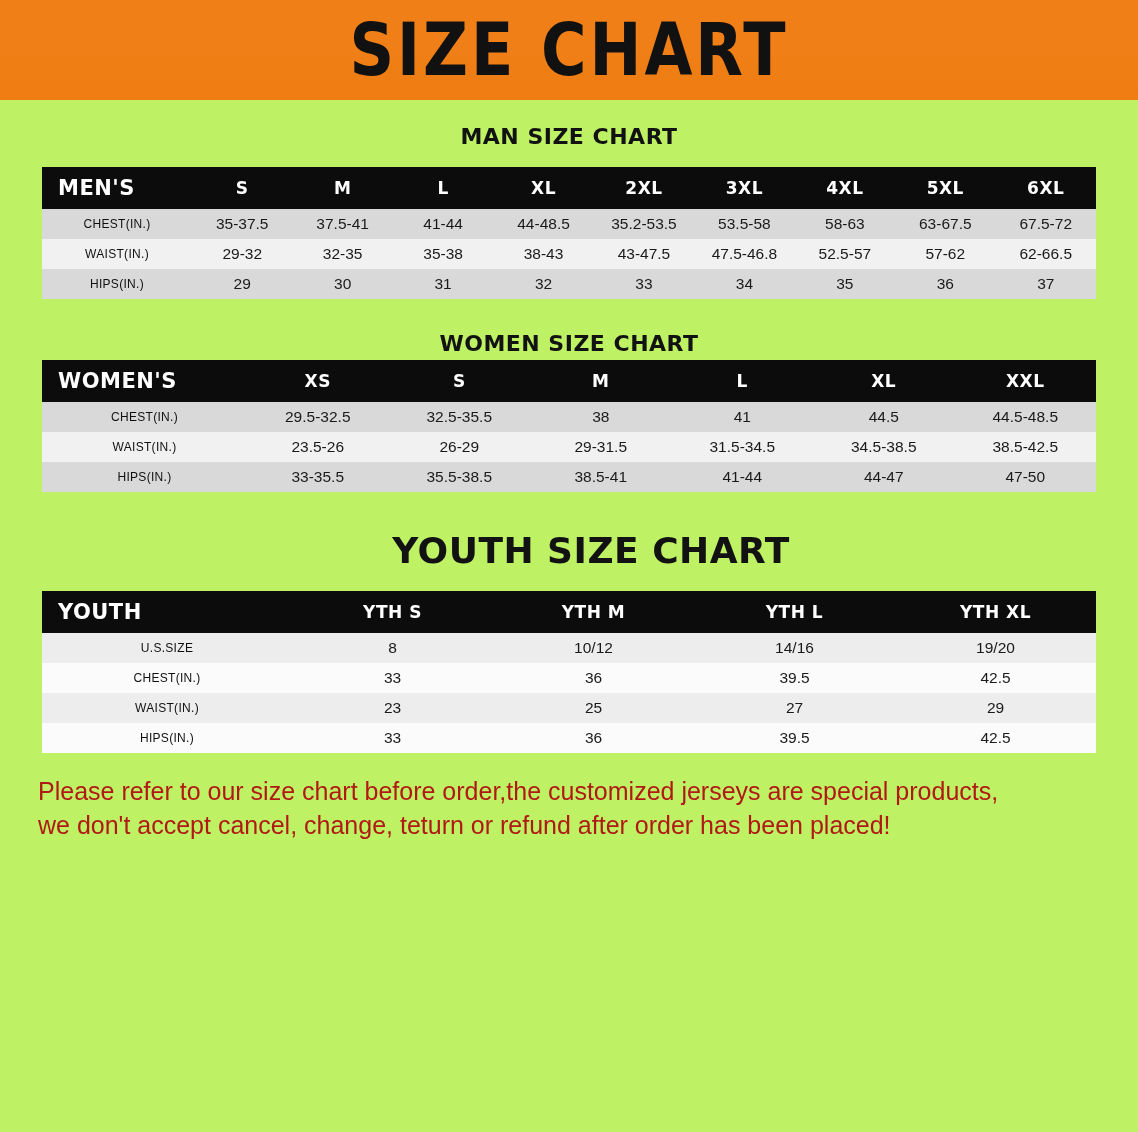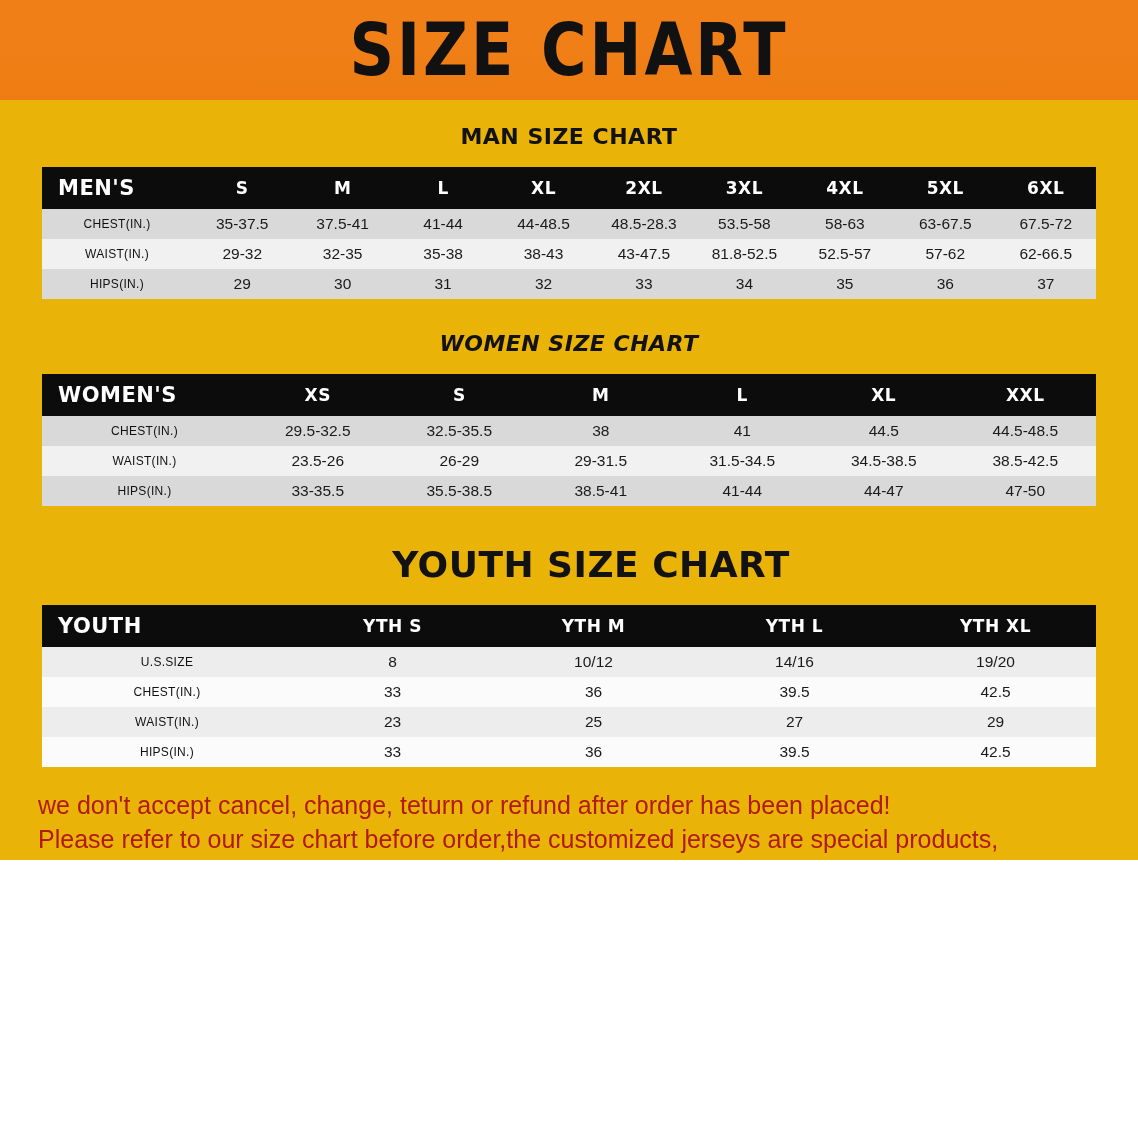--- a/index.html
+++ b/index.html
@@ -9,23 +9,23 @@
   }
   body {
     width: 1138px;
     height: 1132px;
     font-family: "Liberation Sans", sans-serif;
     color: #111111;
     overflow: hidden;
   }
   .page {
     width: 1138px;
-    height: 860px;
+    height: 1132px;
     position: relative;
-    background: #eab308;
+    background: #bef264;
   }
 
   
   .banner {
     width: 100%;
     height: 100px;
     background: linear-gradient(180deg, #f07f17 0%, #ef7f16 55%, #ee7c12 100%);
     display: flex;
     align-items: center;
     justify-content: center;
@@ -44,21 +44,21 @@
   
   .section-title {
     text-align: center;
     font-family: "DejaVu Sans", sans-serif;
     font-weight: bold;
     font-size: 22px;
     letter-spacing: 0.5px;
     color: #121212;
   }
   .man-title { margin-top: 24px; }
-  .women-title { margin-top: 32px; font-style: italic; }
+  .women-title { margin-top: 32px; }
   .youth-title { margin-top: 38px; font-size: 36px; margin-left: 44px; }
 
   
   .table-wrap {
     padding: 0 42px;
     box-sizing: border-box;
   }
   table.size-table {
     width: 100%;
     border-collapse: collapse;
@@ -110,21 +110,21 @@
   
   .youth-table col.lbl { width: 250px; }
   .youth-table tr.head-row th { font-size: 21px; }
   .youth-table tr.head-row th.label-cell { font-size: 24px; }
   .youth-table td { font-size: 18px; padding: 11px 1px; }
   .youth-table td.row-label { font-size: 18px; }
   .youth-table tr.band-light td { background: #fbfbfb; }
   .youth-table tr.band-dark td { background: #ededed; }
 
   .men-table { margin-top: 18px; }
-  .women-table { margin-top: 18px; }
+  .women-table { margin-top: 4px; }
   .youth-table { margin-top: 20px; }
 
   
   .note {
     margin-top: 22px;
     padding: 0 38px;
     color: #b01a14;
     font-family: "Liberation Sans", sans-serif;
     font-size: 25px;
     line-height: 1.35;
@@ -168,34 +168,34 @@
         <th>4XL</th>
         <th>5XL</th>
         <th>6XL</th>
       </tr>
       <tr class="band-dark">
         <td class="row-label">CHEST(IN.)</td>
         <td>35-37.5</td>
         <td>37.5-41</td>
         <td>41-44</td>
         <td>44-48.5</td>
-        <td>48.5-28.3</td>
+        <td>35.2-53.5</td>
         <td>53.5-58</td>
         <td>58-63</td>
         <td>63-67.5</td>
         <td>67.5-72</td>
       </tr>
       <tr class="band-light">
         <td class="row-label">WAIST(IN.)</td>
         <td>29-32</td>
         <td>32-35</td>
         <td>35-38</td>
         <td>38-43</td>
         <td>43-47.5</td>
-        <td>81.8-52.5</td>
+        <td>47.5-46.8</td>
         <td>52.5-57</td>
         <td>57-62</td>
         <td>62-66.5</td>
       </tr>
       <tr class="band-dark">
         <td class="row-label">HIPS(IN.)</td>
         <td>29</td>
         <td>30</td>
         <td>31</td>
         <td>32</td>
@@ -306,17 +306,17 @@
         <td>33</td>
         <td>36</td>
         <td>39.5</td>
         <td>42.5</td>
       </tr>
     </tbody>
       </table>
   </div>
 
   <div class="note">
+    <div>Please refer to our size chart before order,the customized jerseys are special products,</div>
     <div>we don't accept cancel, change, teturn or refund after order has been placed!</div>
-    <div>Please refer to our size chart before order,the customized jerseys are special products,</div>
   </div>
 
 </div>
 
 </body></html>

